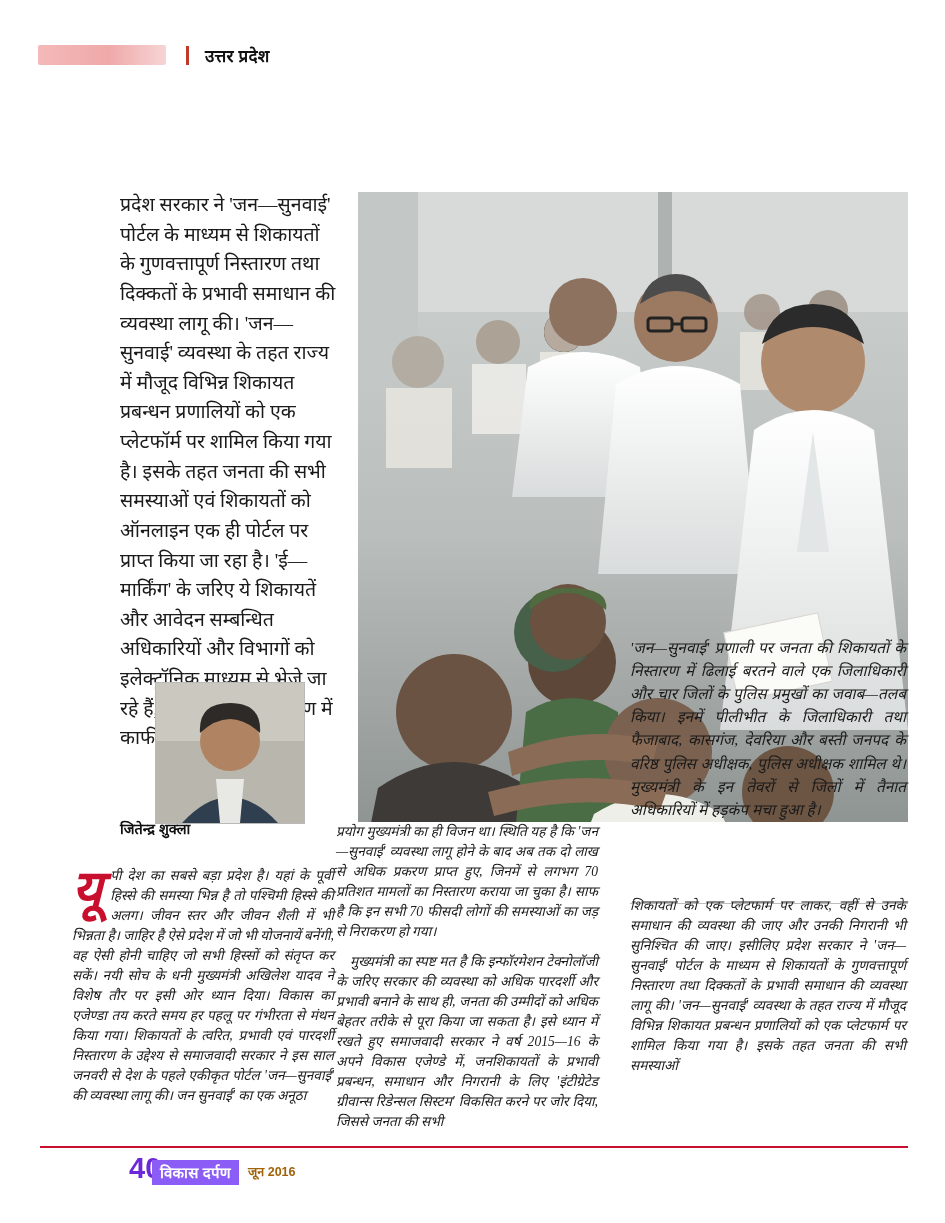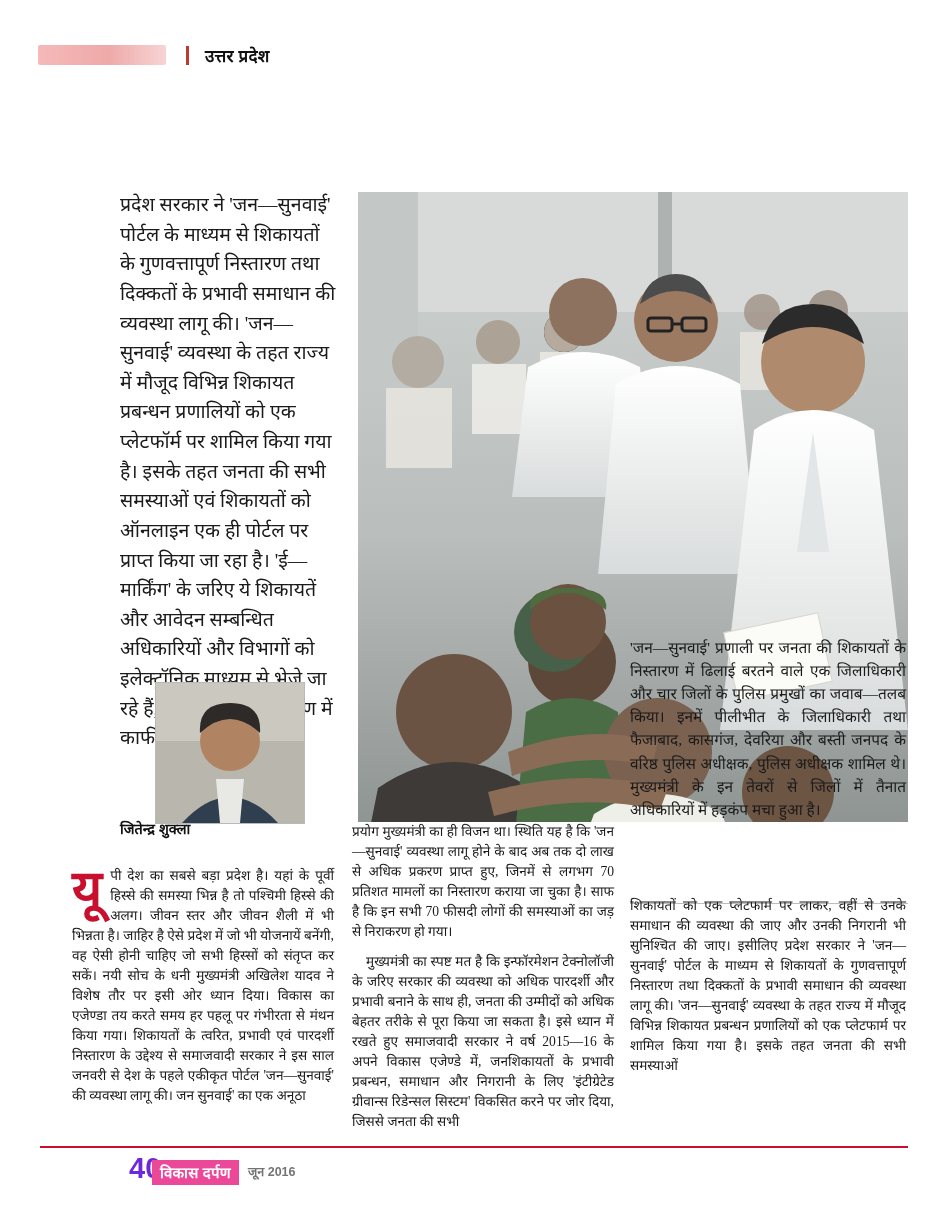--- a/index.html
+++ b/index.html
@@ -72,23 +72,24 @@
     font-weight:bold;font-size:14.5px;color:#111;
   }
 
   
   .col{
     position:absolute;
     font-size:13.6px;
     line-height:1.47;
     text-align:justify;
     color:#1a1a1a;
+    font-style:italic;
   }
   #col1{left:72px;top:866px;width:262px;}
-  #col2{left:352px;top:822px;width:262px;}
+  #col2{left:336px;top:822px;width:262px;}
   #col3{left:630px;top:636px;width:276px;}
   #col4{left:630px;top:896px;width:276px;}
 
   .dropcap{
     float:left;
     font-family:"Liberation Serif", serif;
     font-weight:bold;
     font-size:52px;
     line-height:44px;
     color:#c8102e;
@@ -103,30 +104,30 @@
   .footer-rule{
     position:absolute;left:40px;top:1146px;width:868px;height:2px;background:#c8102e;
   }
   .page-num{
     position:absolute;left:105px;top:1152px;
     font-family:"Liberation Sans", sans-serif;
     font-weight:bold;font-size:29px;color:#6d28d9;margin-left:24px;
   }
   .masthead{
     position:absolute;left:152px;top:1160px;
-    background:#ec4899;color:#fff;
+    background:#8b5cf6;color:#fff;
     font-family:"Liberation Serif", serif;
     font-weight:bold;font-size:15px;
     padding:2px 8px 3px 8px;
     letter-spacing:.3px;
   }
   .issue{
     position:absolute;left:248px;top:1163px;
     font-family:"Liberation Sans", sans-serif;
-    font-size:12.5px;font-weight:bold;color:#737373;
+    font-size:12.5px;font-weight:bold;color:#a16207;
   }
 </style>
 </head>
 <body>
 
 <div class="page">
 
   <div class="kicker-row">
     <div class="kicker-bar"></div>
     <div class="kicker-sep"></div>

